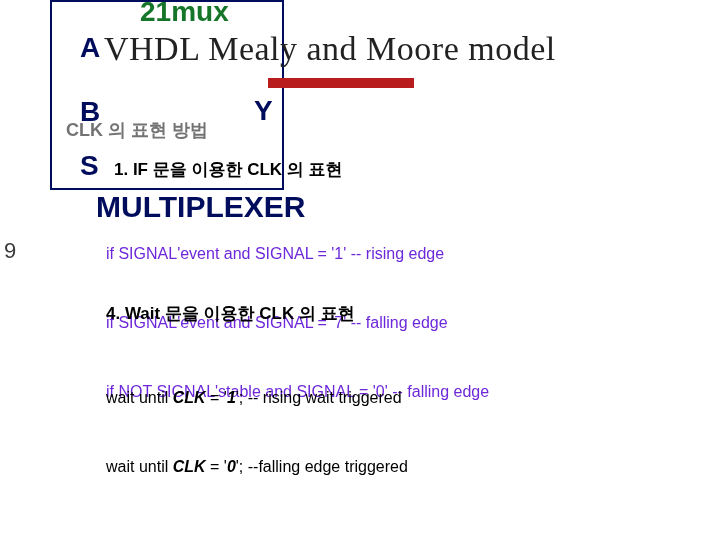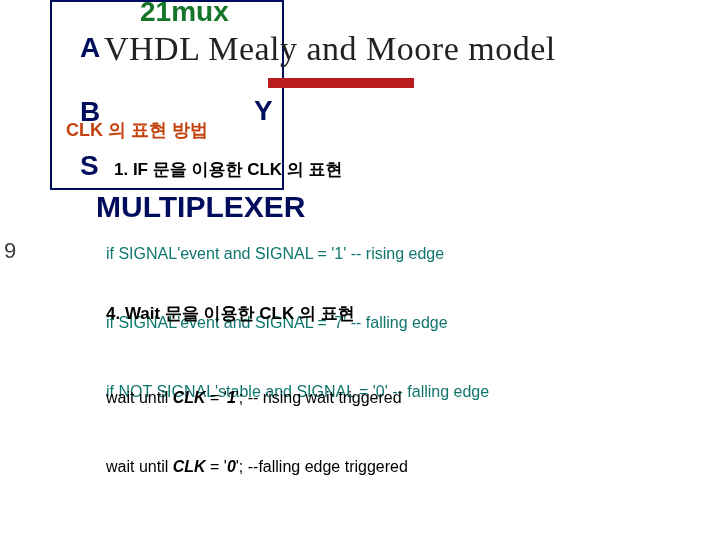--- a/index.html
+++ b/index.html
@@ -87,37 +87,37 @@
     width: 146px;
     height: 10px;
     background: #b81c1c;
   }
   .section1 {
     position: absolute;
     left: 66px;
     top: 118px;
     font-size: 18px;
     font-weight: 700;
-    color: #c2410c;
+    color: #737373;
   }
   .sub1 {
     position: absolute;
     left: 114px;
     top: 158px;
     font-size: 17px;
     font-weight: 700;
     color: #000000;
   }
   .codeblock1 {
     position: absolute;
     left: 106px;
     top: 196px;
     font-size: 16px;
     line-height: 23px;
-    color: #0f766e;
+    color: #6d28d9;
     white-space: pre;
   }
   .sub2 {
     position: absolute;
     left: 106px;
     top: 302px;
     font-size: 17px;
     font-weight: 700;
     color: #000;
   }

